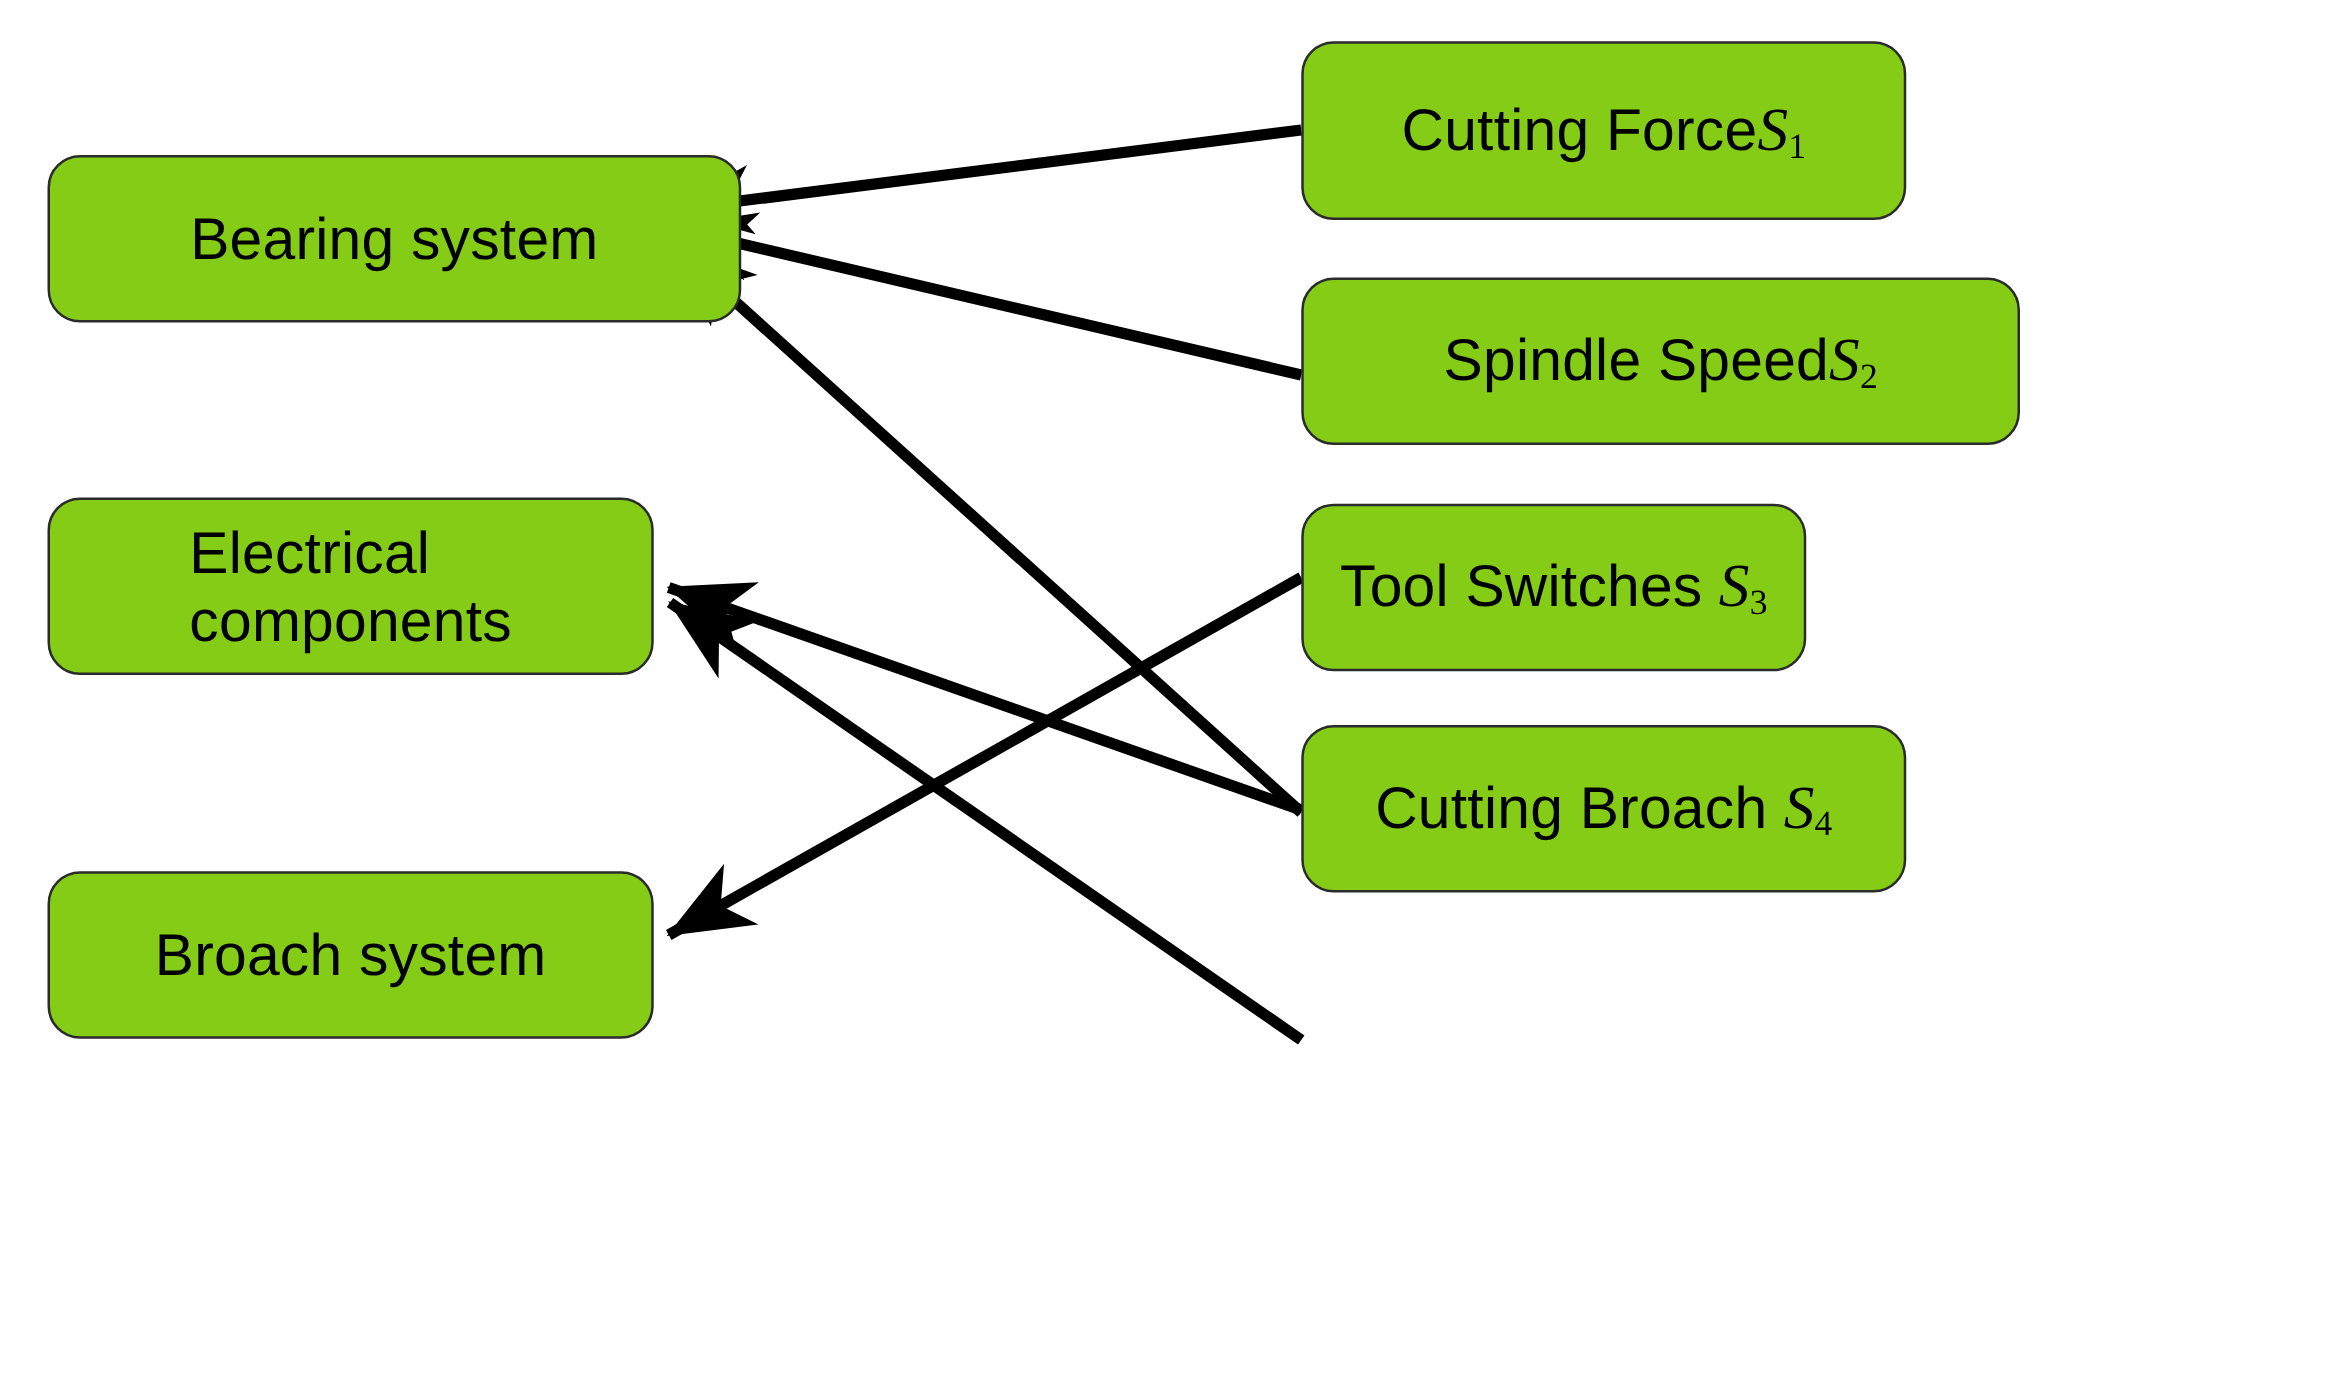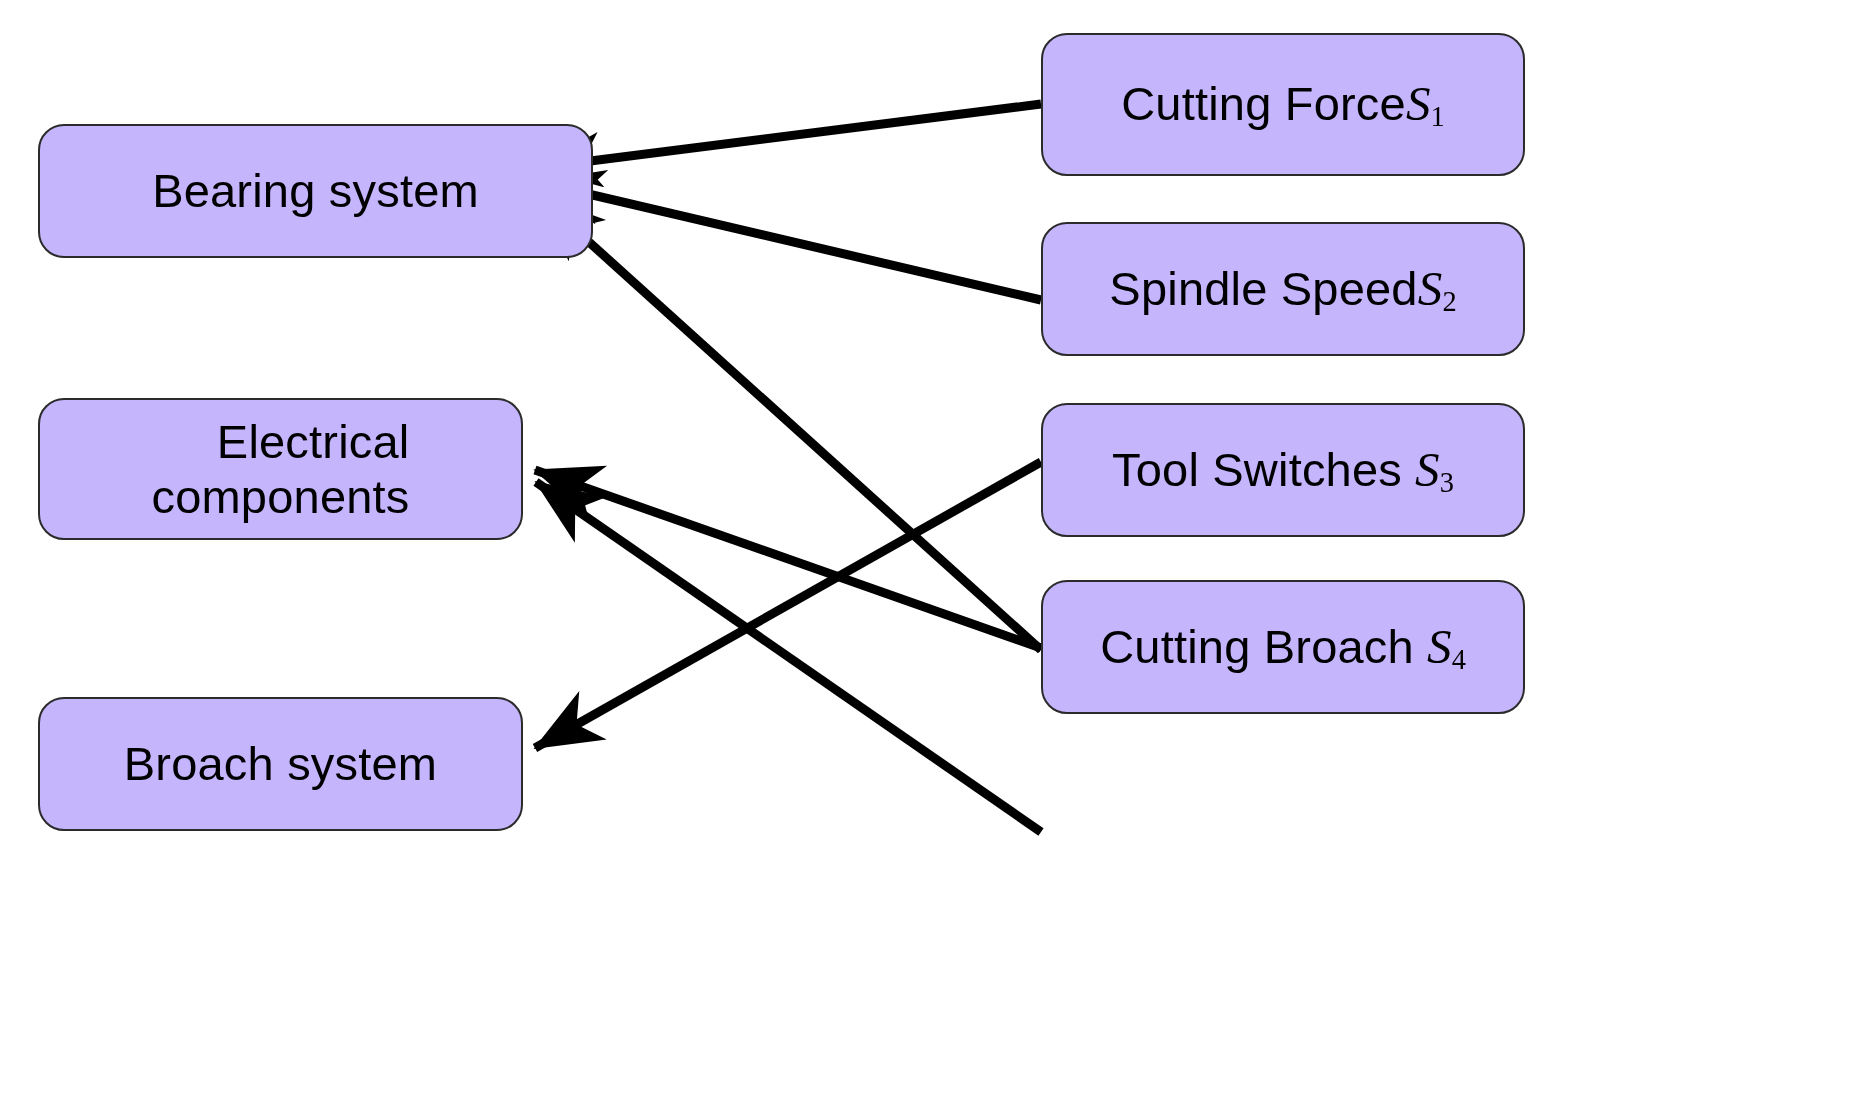--- a/index.html
+++ b/index.html
@@ -9,27 +9,27 @@
     font-family:"Liberation Sans",sans-serif;
     color:#000000;
     overflow:hidden;
     position:relative;
   }
   #stage{position:relative;width:1860px;height:1114px;background:#ffffff;}
   #edges{position:absolute;left:0;top:0;width:1860px;height:1114px;}
   .node{
     position:absolute;
     box-sizing:border-box;
-    background:#c4b5fd;
+    background:#84cc16;
     border:2.2px solid #2b2b2b;
     border-radius:26px;
     display:flex;
     align-items:center;
     justify-content:center;
-    text-align:right;
+    text-align:left;
     line-height:1.18;
     z-index:3;
   }
   .node .label{
     display:block;
     font-size:47px;
     font-weight:400;
     letter-spacing:0.2px;
     white-space:pre-line;
     padding:0 10px;
@@ -86,27 +86,27 @@
     <span class="label">Electrical
 components</span>
   </div>
 
   <div class="node sensor" style="left:1041px;top:33px;width:484px;height:143px;">
     <span class="label">
       <span>Cutting Force</span><span class="sym"><span>S</span><sub>1</sub></span>
     </span>
   </div>
 
-  <div class="node sensor" style="left:1041px;top:222px;width:484px;height:134px;">
+  <div class="node sensor" style="left:1041px;top:222px;width:575px;height:134px;">
     <span class="label">
       <span>Spindle Speed</span><span class="sym"><span>S</span><sub>2</sub></span>
     </span>
   </div>
 
-  <div class="node sensor" style="left:1041px;top:403px;width:484px;height:134px;">
+  <div class="node sensor" style="left:1041px;top:403px;width:404px;height:134px;">
     <span class="label">
       <span>Tool Switches</span><span class="gap">&nbsp;</span><span class="sym"><span>S</span><sub>3</sub></span>
     </span>
   </div>
 
   <div class="node sensor" style="left:1041px;top:580px;width:484px;height:134px;">
     <span class="label">
       <span>Cutting Broach</span><span class="gap">&nbsp;</span><span class="sym"><span>S</span><sub>4</sub></span>
     </span>
   </div>

